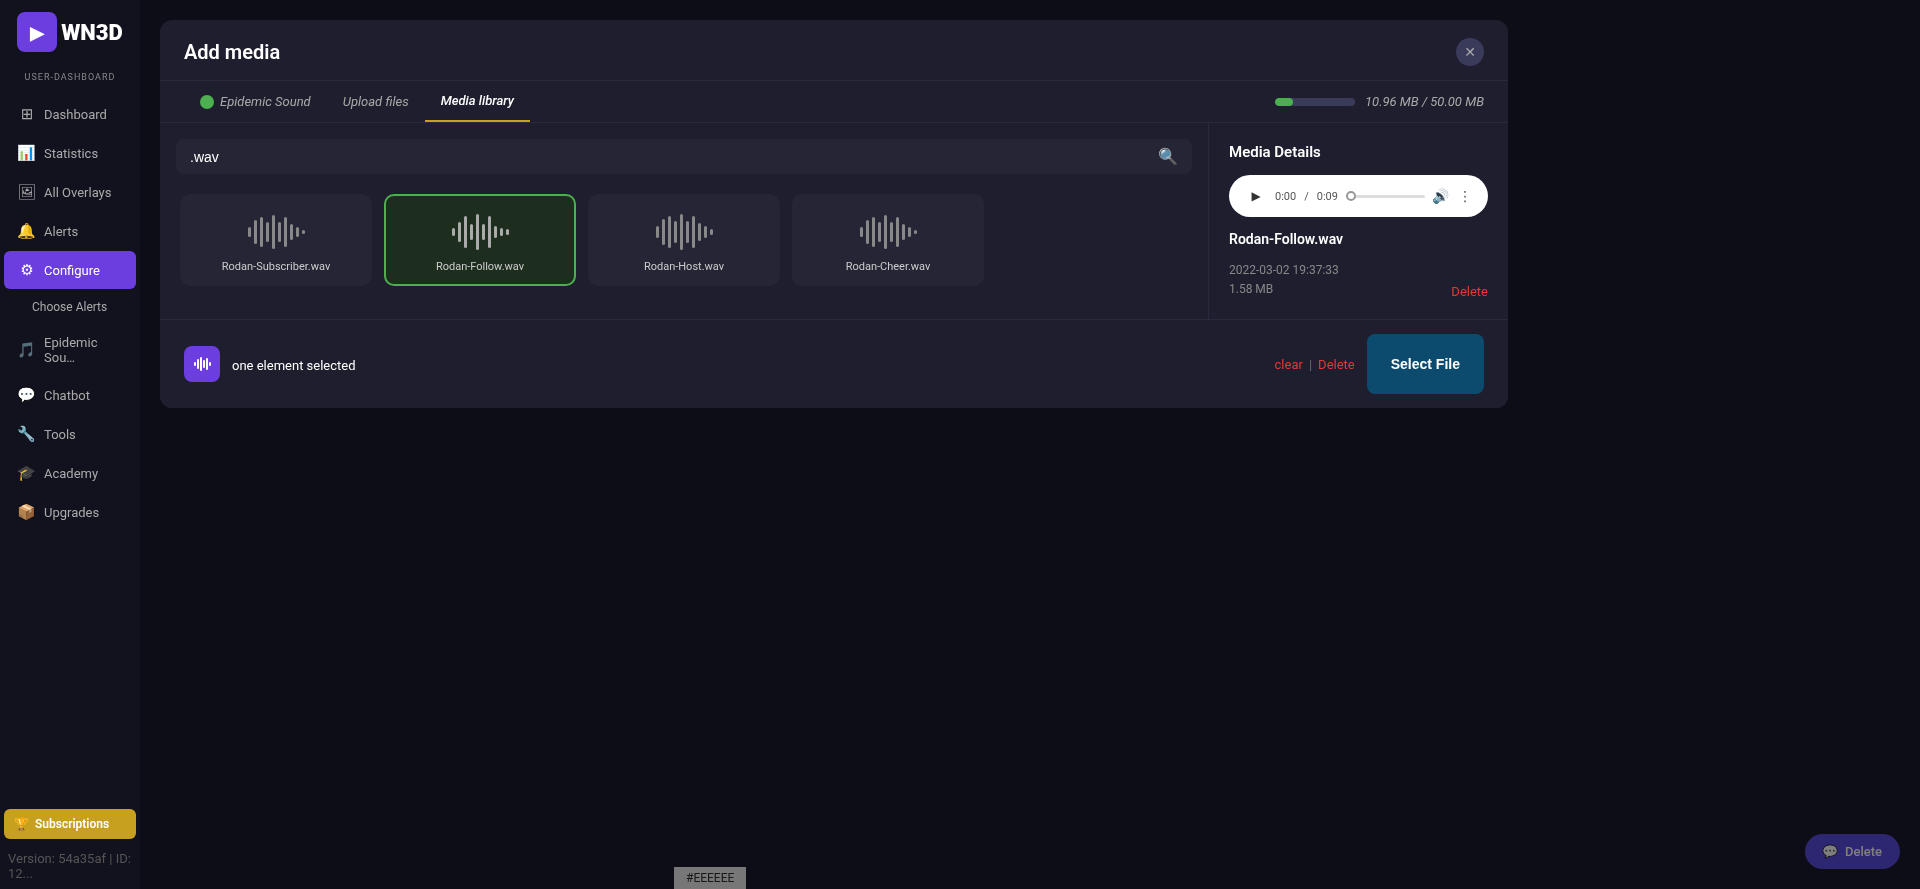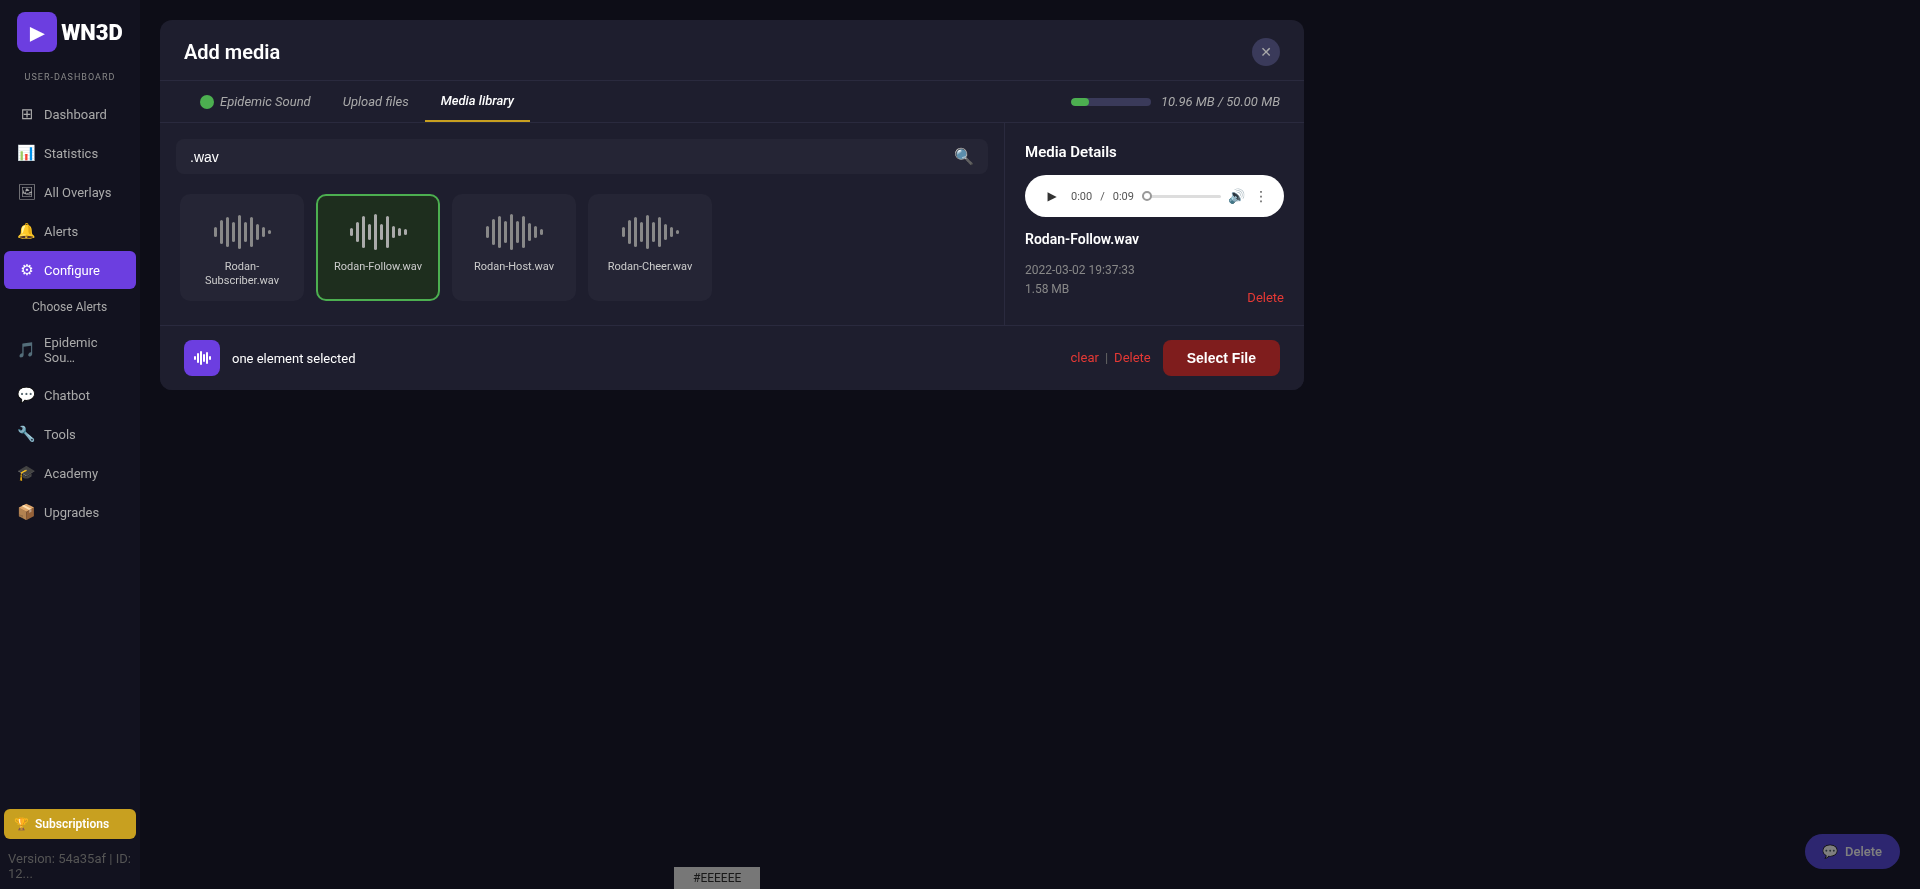--- a/index.html
+++ b/index.html
@@ -128,21 +128,21 @@
       display: flex;
       align-items: flex-start;
       justify-content: flex-start;
       z-index: 100;
       padding: 20px;
     }
 
     .modal {
       background: #1e1e2e;
       border-radius: 12px;
-      width: 1144px;
+      width: 1348px;
       max-height: 760px;
       display: flex;
       flex-direction: column;
       position: relative;
       overflow: hidden;
     }
 
     .modal-header {
       display: flex;
       align-items: center;
@@ -262,21 +262,21 @@
       font-size: 14px;
     }
     .search-icon {
       color: #888;
       font-size: 16px;
     }
 
     
     .file-grid {
       display: grid;
-      grid-template-columns: repeat(6, 1fr);
+      grid-template-columns: repeat(5, 1fr);
       gap: 12px;
       padding: 8px 4px;
     }
     .file-card {
       background: #252535;
       border-radius: 10px;
       padding: 16px 8px 10px;
       display: flex;
       flex-direction: column;
       align-items: center;
@@ -431,25 +431,25 @@
     .footer-clear {
       color: #e53935;
       cursor: pointer;
     }
     .footer-separator { color: #666; }
     .footer-delete {
       color: #e53935;
       cursor: pointer;
     }
     .select-file-btn {
-      background: #7f1d1d;
+      background: #0c4a6e;
       color: #fff;
       border: none;
       border-radius: 8px;
-      padding: 10px 24px;
+      padding: 22px 24px;
       font-size: 14px;
       font-weight: 600;
       cursor: pointer;
     }
 
     
     .top-right {
       position: absolute;
       top: 10px;
       right: 20px;
@@ -482,21 +482,21 @@
       width: 100%;
       height: 100%;
       background: #1a1a2e;
       position: relative;
     }
     .bg-color-bar {
       position: absolute;
       bottom: 0;
       left: 30%;
       background: #EEEEEE;
-      padding: 4px 19px;
+      padding: 4px 12px;
       color: #333;
       font-size: 12px;
     }
   </style>
 </head>
 <body>
 
 <div class="sidebar">
   <div class="sidebar-logo">
     <div class="logo-icon">▶</div>

